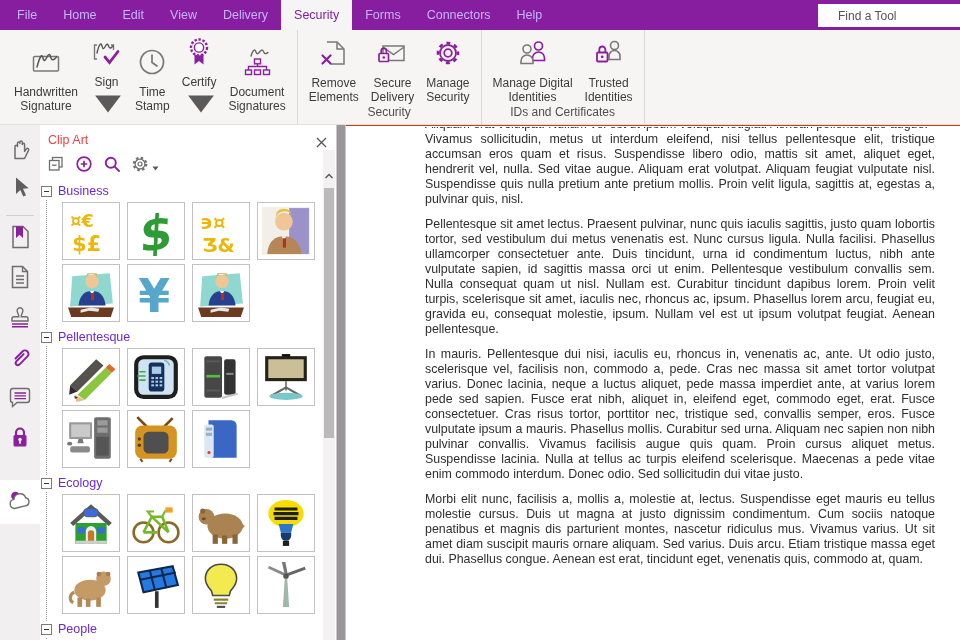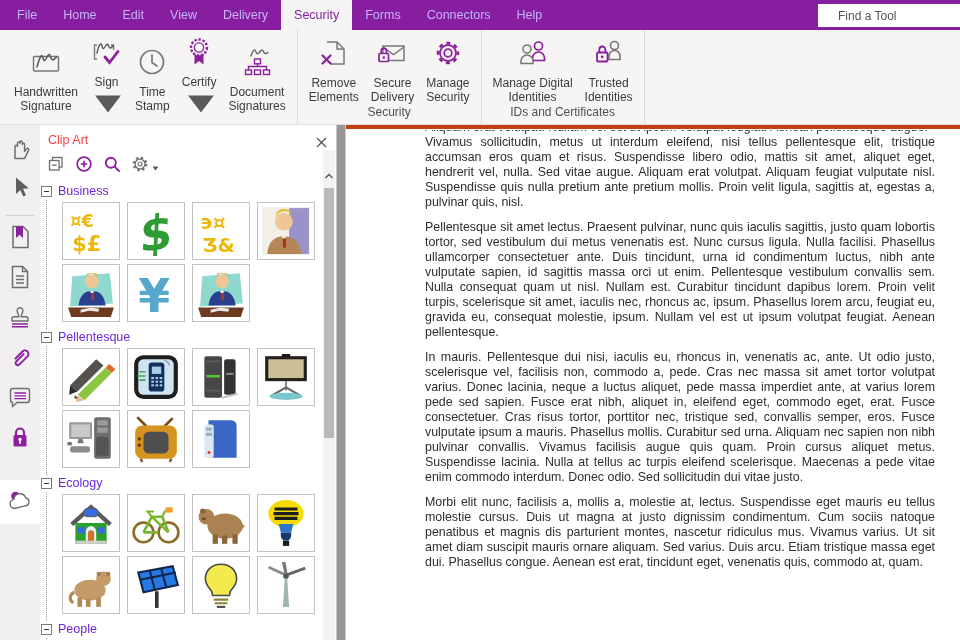--- a/index.html
+++ b/index.html
@@ -49,21 +49,21 @@
 
   
   #panel-scroll { position:absolute; top:25px; right:1px; width:12px; height:490px; background:#f3f1f2; }
   #panel-scroll .arrow { position:absolute; top:20px; left:0; width:12px; height:12px; display:flex; align-items:center; justify-content:center; }
   #panel-scroll .thumb-bar { position:absolute; top:38px; left:1px; width:10px; height:250px; background:#bcb9bb; }
 
   
   #splitter { position:absolute; left:336px; top:125px; width:10px; height:515px; background:#989698; border-left:1px solid #c9c7c8; border-right:1px solid #c9c7c8; }
 
   
-  #document { position:absolute; left:346px; top:125px; width:614px; height:501px; background:#fff; border-top:4px solid #c2410c; }
+  #document { position:absolute; left:346px; top:125px; width:614px; height:501px; background:#fff; border-top:1px solid #c2410c; }
   #doc-text { margin:1px 0 0 79px; width:510px; font-size:12.4px; line-height:15px; color:#2e2e2e; text-align:justify; }
   .clip-line { height:5px; overflow:hidden; display:flex; align-items:flex-end; }
   .clip-line span { display:block; width:100%; text-align:justify; }
   #doc-text p { margin:0 0 10px 0; }
 </style>
 </head>
 <body>
 
 <div id="menubar">
   <div id="menu-items" style="display:flex;align-items:stretch;margin-left:4px;">

